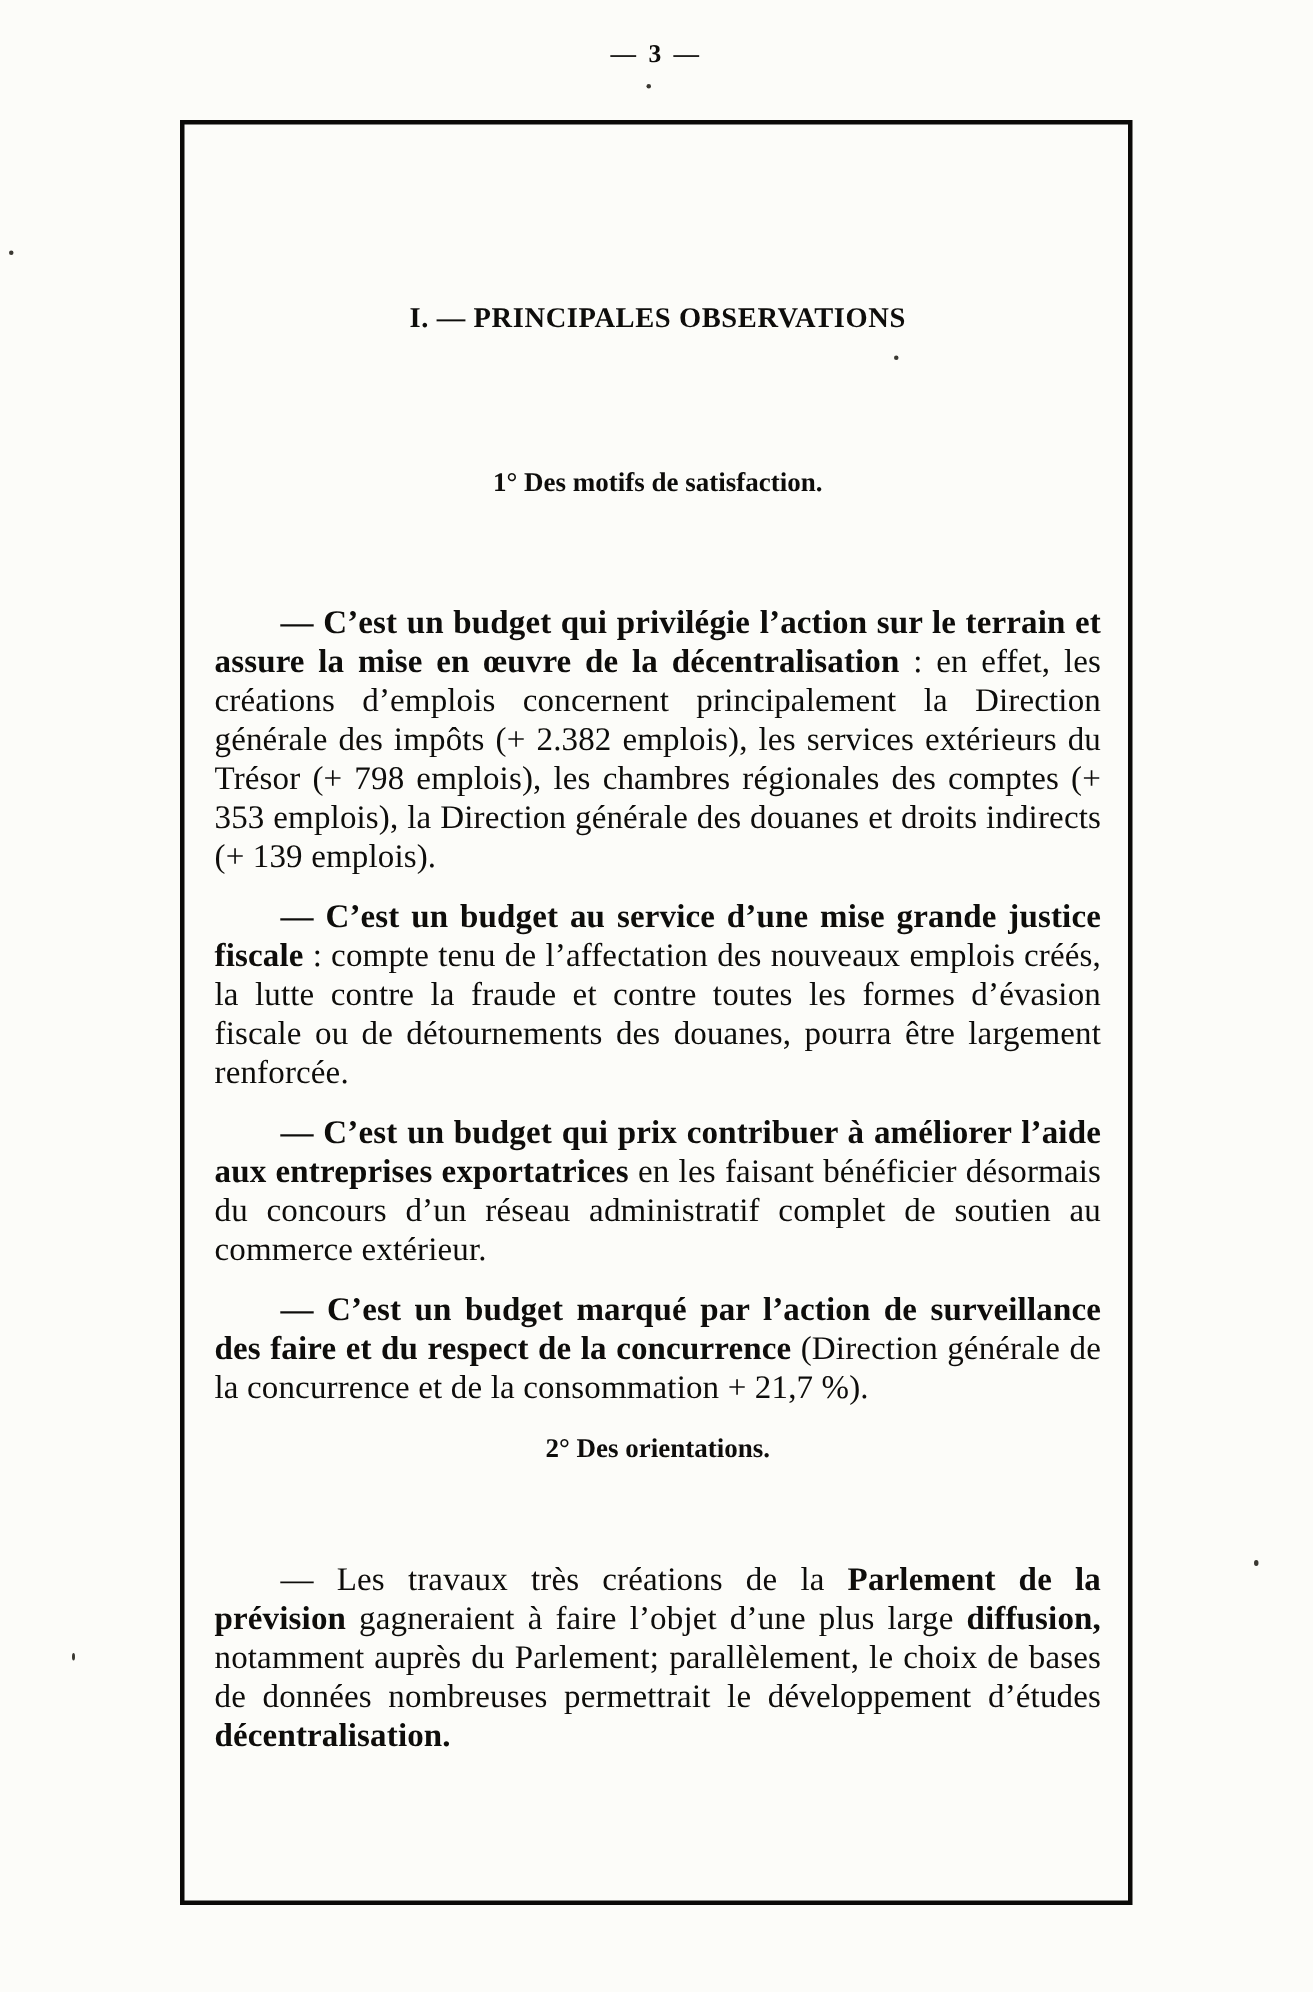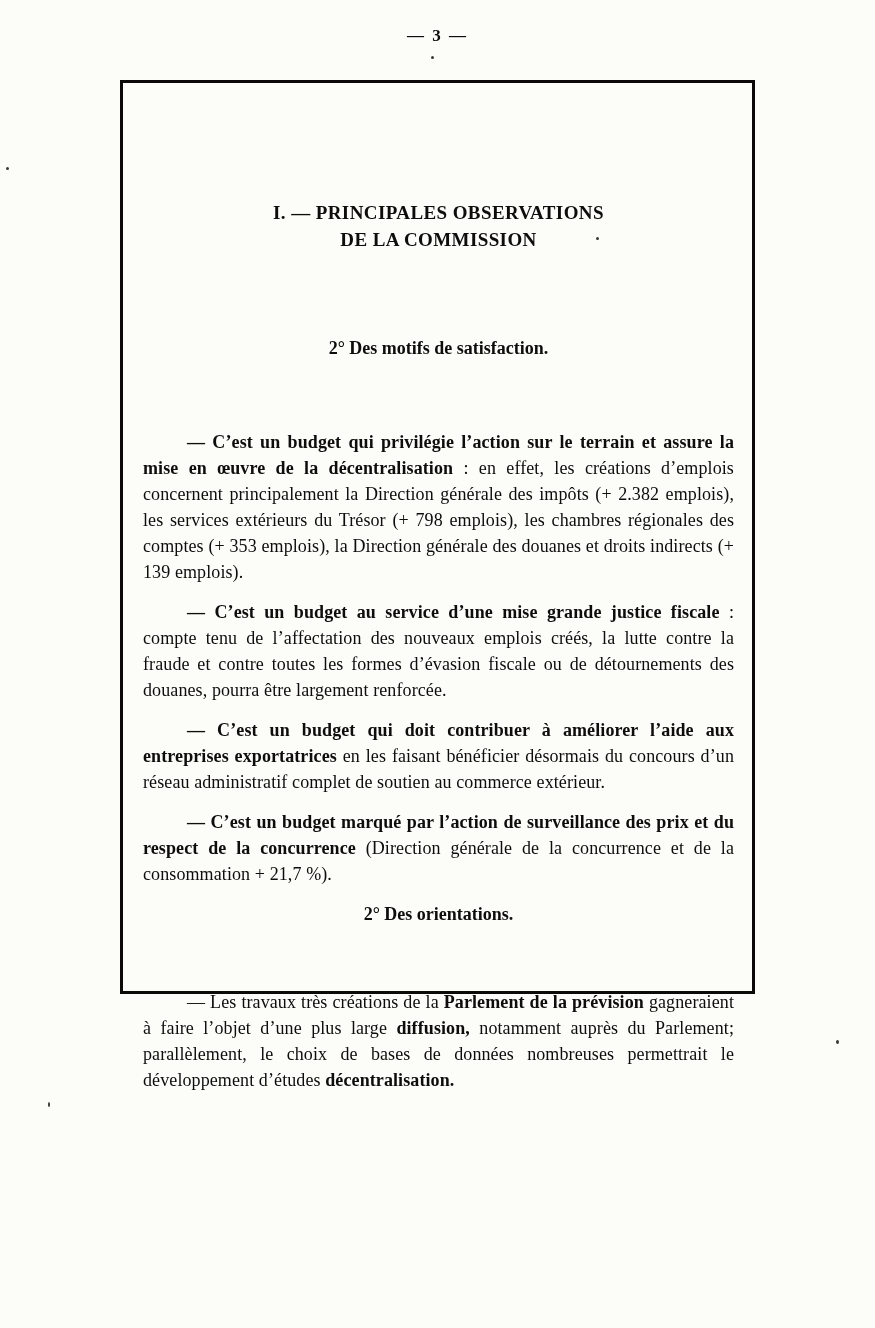--- a/index.html
+++ b/index.html
@@ -20,21 +20,21 @@
     padding-top: 26px;
     font-weight: bold;
     font-size: 17px;
     letter-spacing: 2px;
   }
   .frame {
     position: absolute;
     left: 120px;
     top: 80px;
     width: 635px;
-    height: 914px;
+    height: 1190px;
     border: 3px solid #0b0a08;
     box-sizing: border-box;
     padding: 0 18px 0 20px;
   }
   .main-heading {
     margin-top: 116px;
     text-align: center;
     font-weight: bold;
     font-size: 19px;
     line-height: 27px;
@@ -46,21 +46,21 @@
     font-size: 18px;
     line-height: 26px;
   }
   .section-heading.first {
     margin-top: 82px;
   }
   .section-heading.second {
   }
   .para {
     margin: 0 0 14px 0;
-    font-size: 18px;
+    font-size: 22px;
     line-height: 26px;
     text-align: justify;
     text-indent: 44px;
     letter-spacing: 0.1px;
   }
   .para.first-of-section {
     margin-top: 68px;
   }
   .para.last-section-para {
     margin-top: 62px;
@@ -76,32 +76,31 @@
 </style>
 </head>
 <body>
 
 <div class="page-number">— 3 —</div>
 
 <div class="frame">
 
   <div class="main-heading">
     <div>I. — PRINCIPALES OBSERVATIONS</div>
-    <div>DE LA COMMISSION</div>
   </div>
 
-  <div class="section-heading first">2° Des motifs de satisfaction.</div>
+  <div class="section-heading first">1° Des motifs de satisfaction.</div>
 
   <p class="para first-of-section"><strong>— C’est un budget qui privilégie l’action sur le terrain et assure la mise en œuvre de la décentralisation</strong><span> : en effet, les créations d’emplois concernent principalement la Direction générale des impôts (+ 2.382 emplois), les services extérieurs du Trésor (+ 798 emplois), les chambres régionales des comptes (+ 353 emplois), la Direction générale des douanes et droits indirects (+ 139 emplois).</span></p>
 
   <p class="para"><strong>— C’est un budget au service d’une mise grande justice fiscale</strong><span> : compte tenu de l’affectation des nouveaux emplois créés, la lutte contre la fraude et contre toutes les formes d’évasion fiscale ou de détournements des douanes, pourra être largement renforcée.</span></p>
 
-  <p class="para"><strong>— C’est un budget qui doit contribuer à améliorer l’aide aux entreprises exportatrices</strong><span> en les faisant bénéficier désormais du concours d’un réseau administratif complet de soutien au commerce extérieur.</span></p>
+  <p class="para"><strong>— C’est un budget qui prix contribuer à améliorer l’aide aux entreprises exportatrices</strong><span> en les faisant bénéficier désormais du concours d’un réseau administratif complet de soutien au commerce extérieur.</span></p>
 
-  <p class="para"><strong>— C’est un budget marqué par l’action de surveillance des prix et du respect de la concurrence</strong><span> (Direction générale de la concurrence et de la consommation + 21,7 %).</span></p>
+  <p class="para"><strong>— C’est un budget marqué par l’action de surveillance des faire et du respect de la concurrence</strong><span> (Direction générale de la concurrence et de la consommation + 21,7 %).</span></p>
 
   <div class="section-heading second">2° Des orientations.</div>
 
   <p class="para last-section-para"><span>— Les travaux très créations de la </span><strong>Parlement de la prévision</strong><span> gagneraient à faire l’objet d’une plus large </span><strong>diffusion,</strong><span> notamment auprès du Parlement; parallèlement, le choix de bases de données nombreuses permettrait le développement d’études </span><strong>décentralisation.</strong></p>
 
 </div>
 
 <div class="artifact" style="left:431px; top:56px; width:3px; height:3px;"></div>
 <div class="artifact" style="left:6px; top:167px; width:3px; height:3px;"></div>
 <div class="artifact" style="left:596px; top:237px; width:3px; height:3px;"></div>

